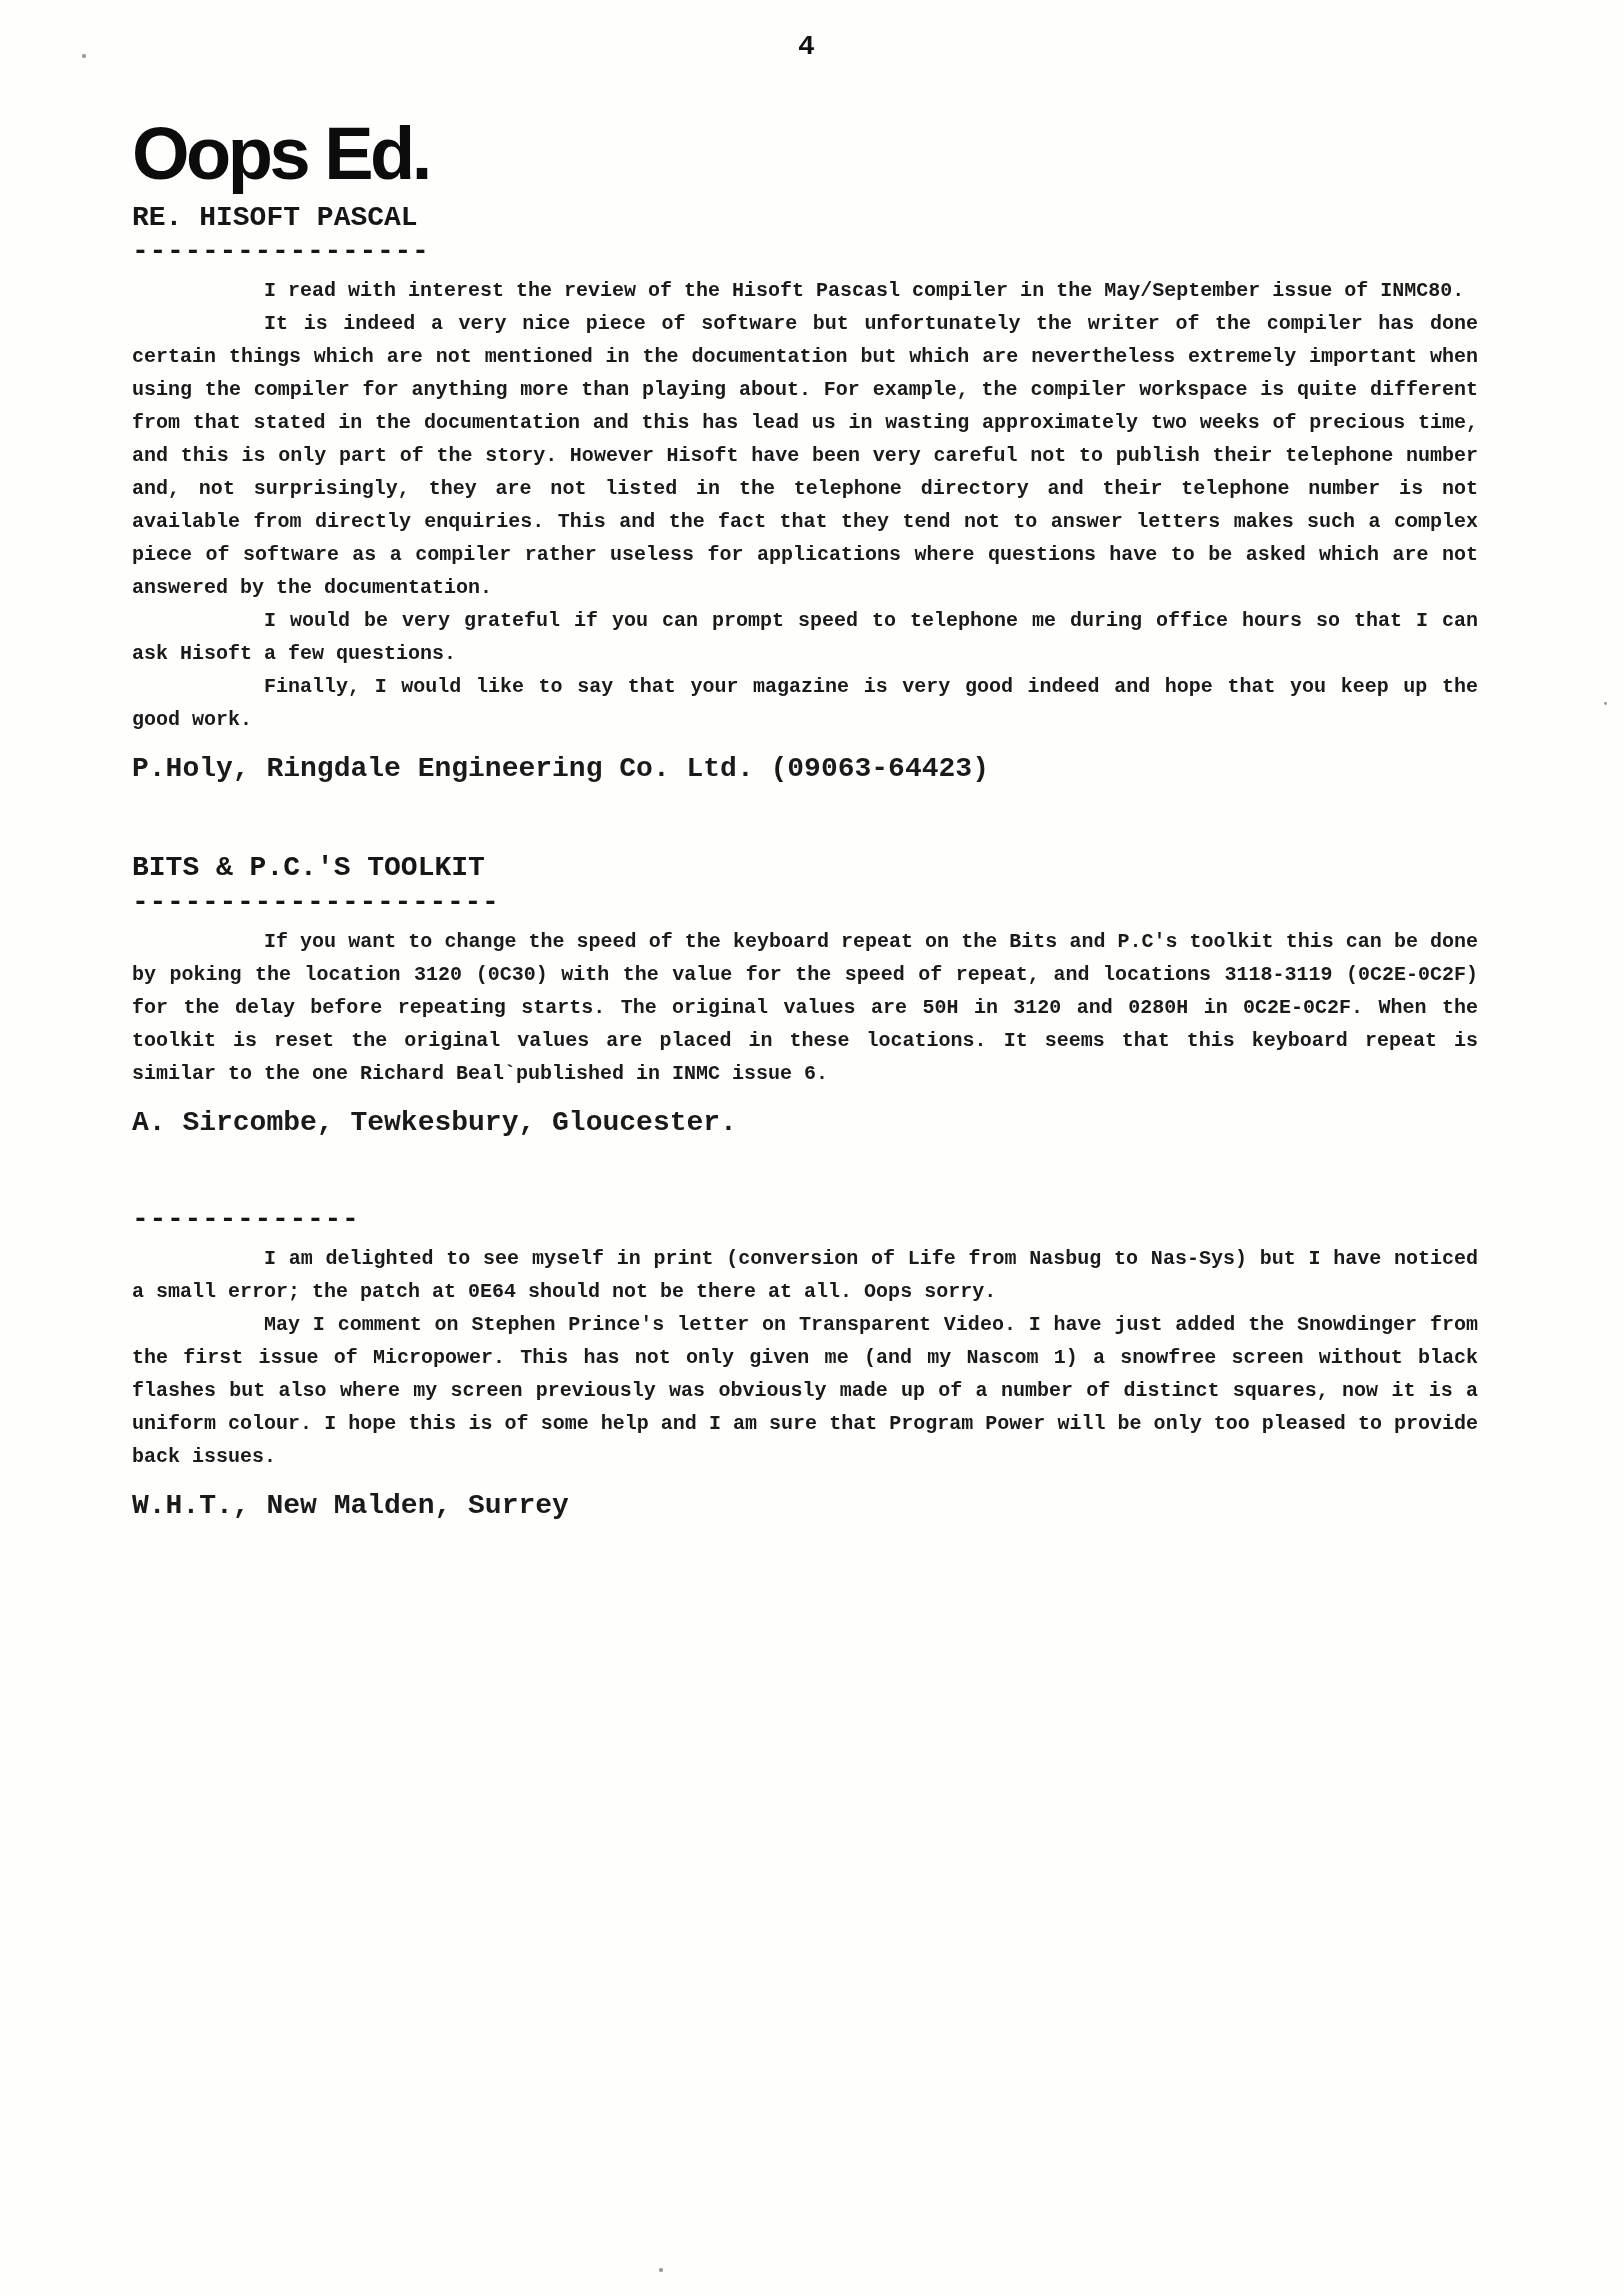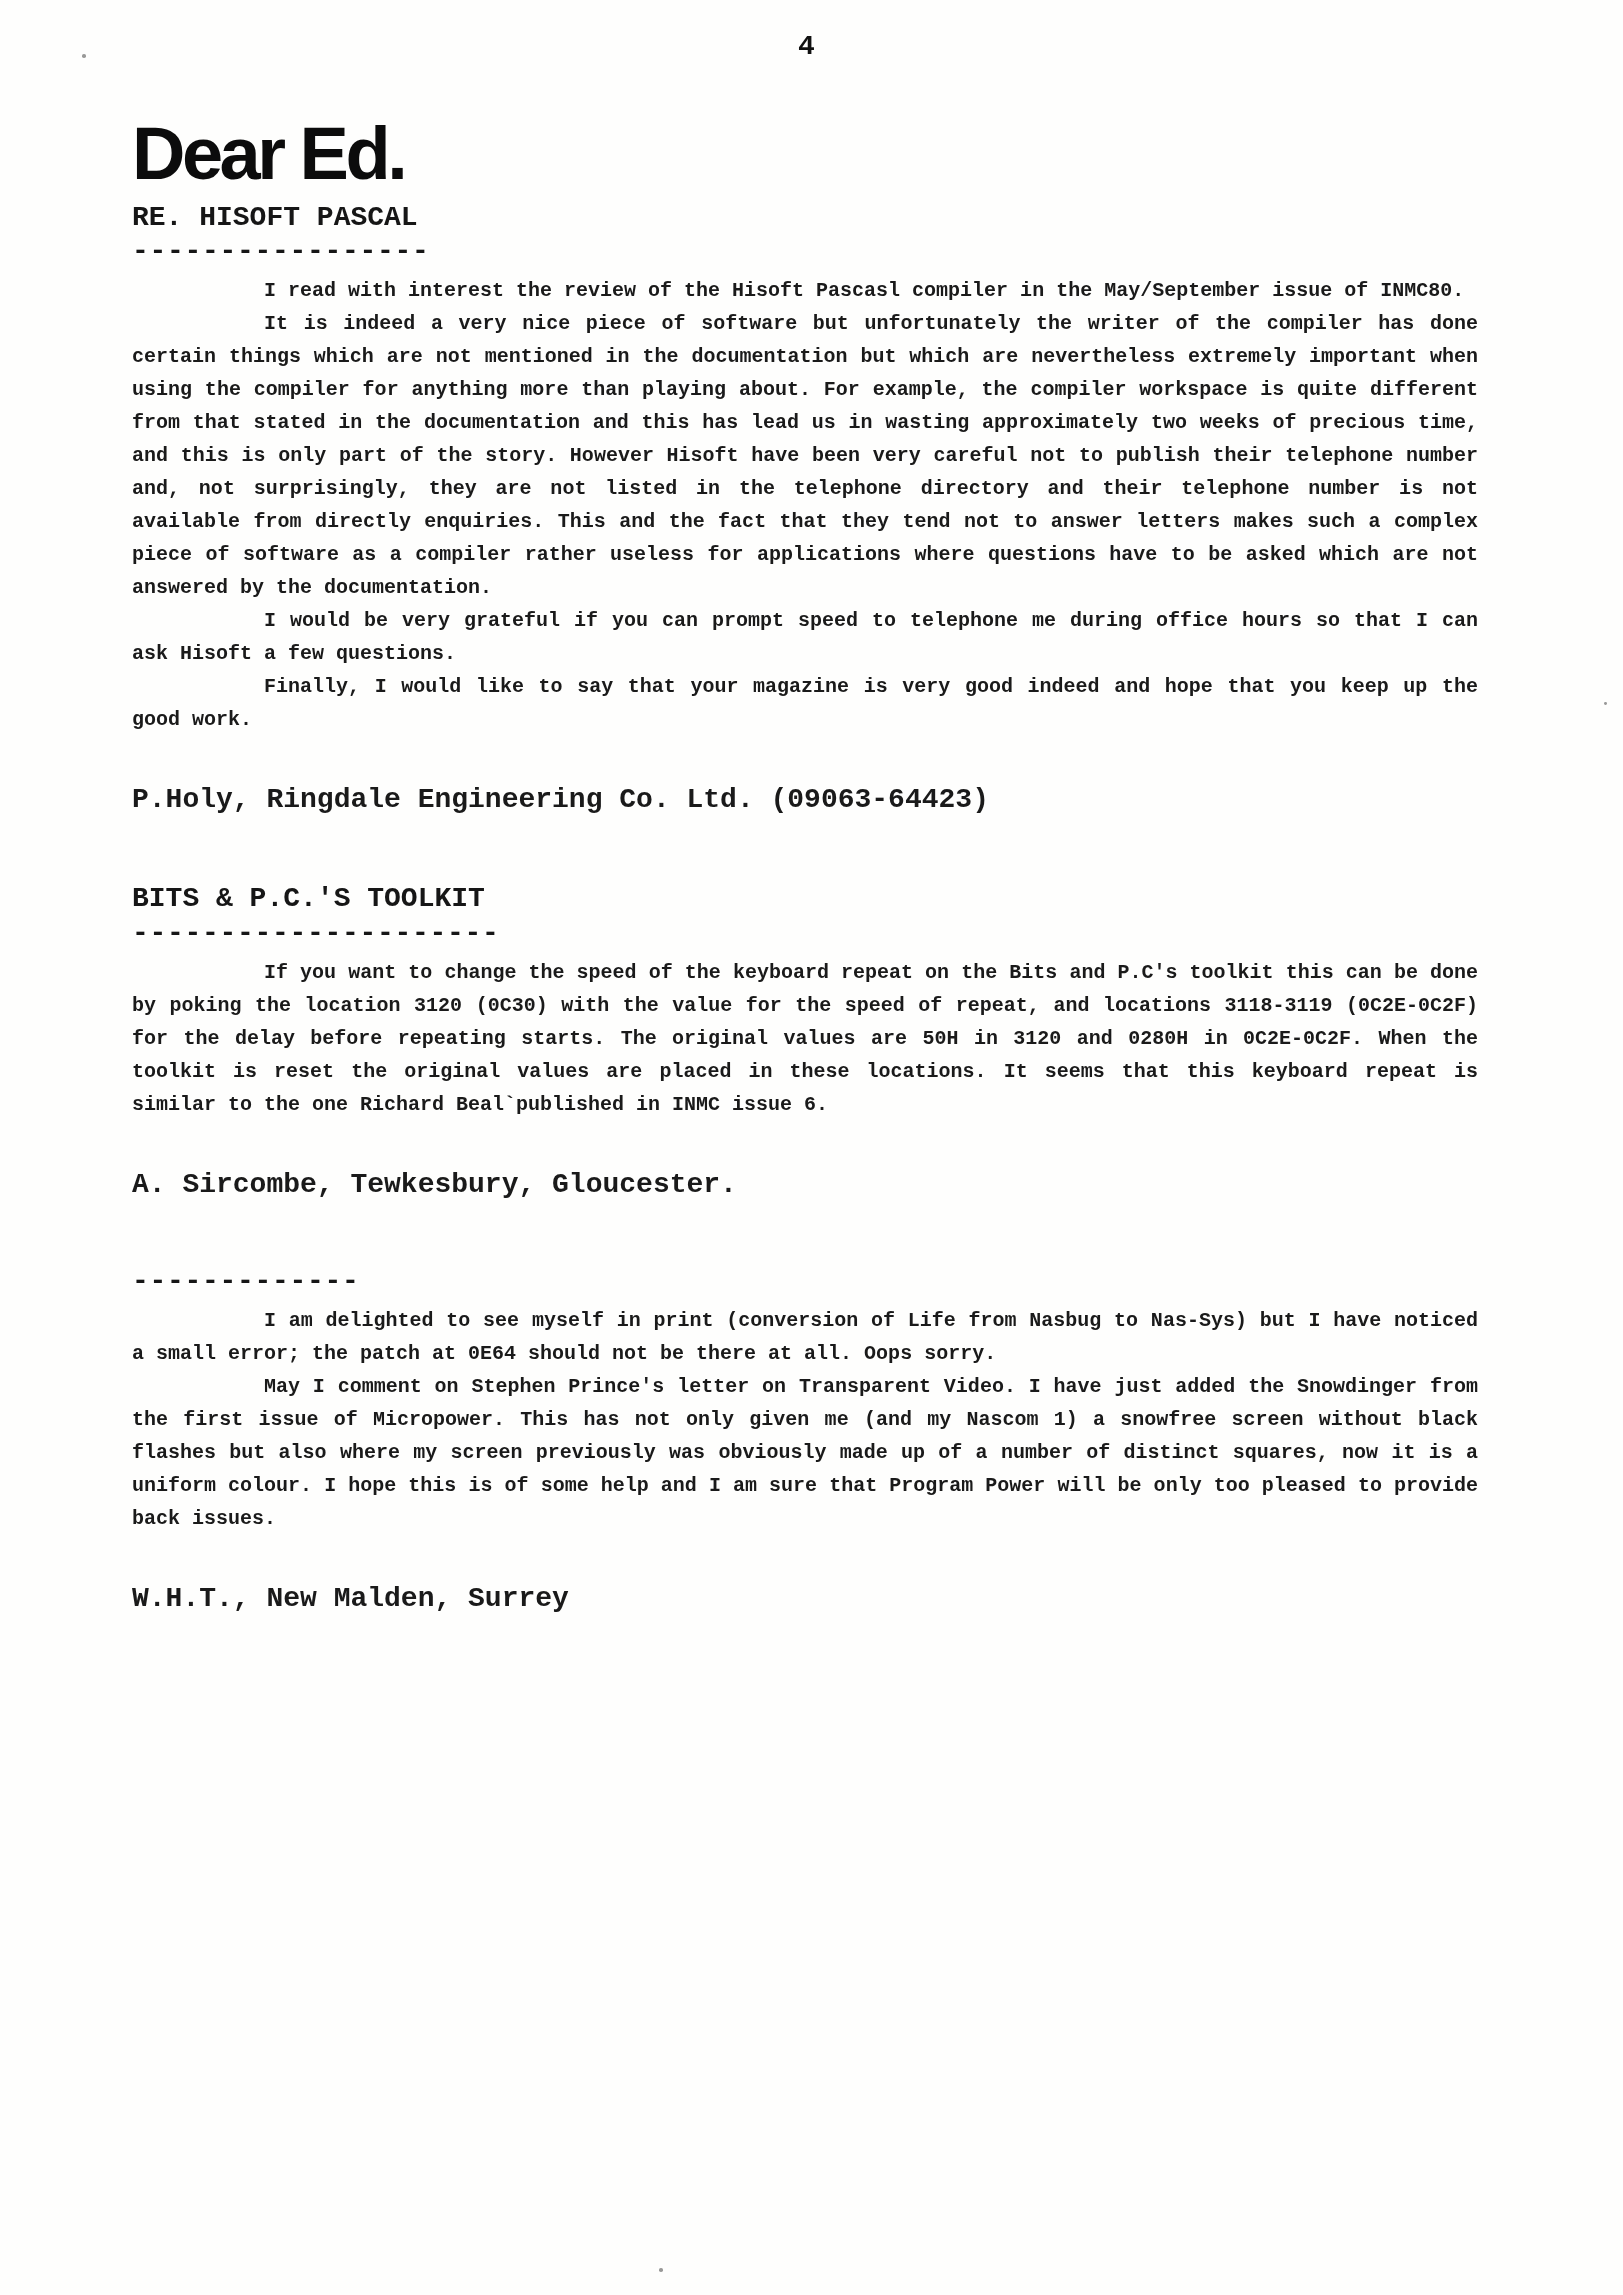--- a/index.html
+++ b/index.html
@@ -58,21 +58,21 @@
   .para {
     margin: 0;
     font-size: 20px;
     line-height: 33px;
     font-weight: bold;
     text-align: justify;
     text-indent: 132px;
     color: #1a1a1a;
   }
   .signature {
-    margin: 47px 0 0 0;
+    margin: 16px 0 0 0;
     font-size: 28px;
     line-height: 33px;
     font-weight: bold;
     color: #1a1a1a;
   }
   .speck {
     position: absolute;
     background: #555;
     border-radius: 50%;
     width: 3.5px; height: 3.5px;
@@ -81,21 +81,21 @@
 </style>
 </head>
 <body>
 
 <div class="page">
 
   <div class="page-number">4</div>
 
   <div class="content">
 
-    <h1 class="masthead">Dear Ed.</h1>
+    <h1 class="masthead">Oops Ed.</h1>
 
     <section class="letter-section">
       <h2 class="letter-heading">RE. HISOFT PASCAL</h2>
       <div class="heading-rule">-----------------</div>
       <div class="letter-body">
         <p class="para">I read with interest the review of the Hisoft Pascasl compiler in the May/September issue of INMC80.</p>
         <p class="para">It is indeed a very nice piece of software but unfortunately the writer of the compiler has done certain things which are not mentioned in the documentation but which are nevertheless extremely important when using the compiler for anything more than playing about. For example, the compiler workspace is quite different from that stated in the documentation and this has lead us in wasting approximately two weeks of precious time, and this is only part of the story. However Hisoft have been very careful not to publish their telephone number and, not surprisingly, they are not listed in the telephone directory and their telephone number is not available from directly enquiries. This and the fact that they tend not to answer letters makes such a complex piece of software as a compiler rather useless for applications where questions have to be asked which are not answered by the documentation.</p>
         <p class="para">I would be very grateful if you can prompt speed to telephone me during office hours so that I can ask Hisoft a few questions.</p>
         <p class="para">Finally, I would like to say that your magazine is very good indeed and hope that you keep up the good work.</p>
       </div>

